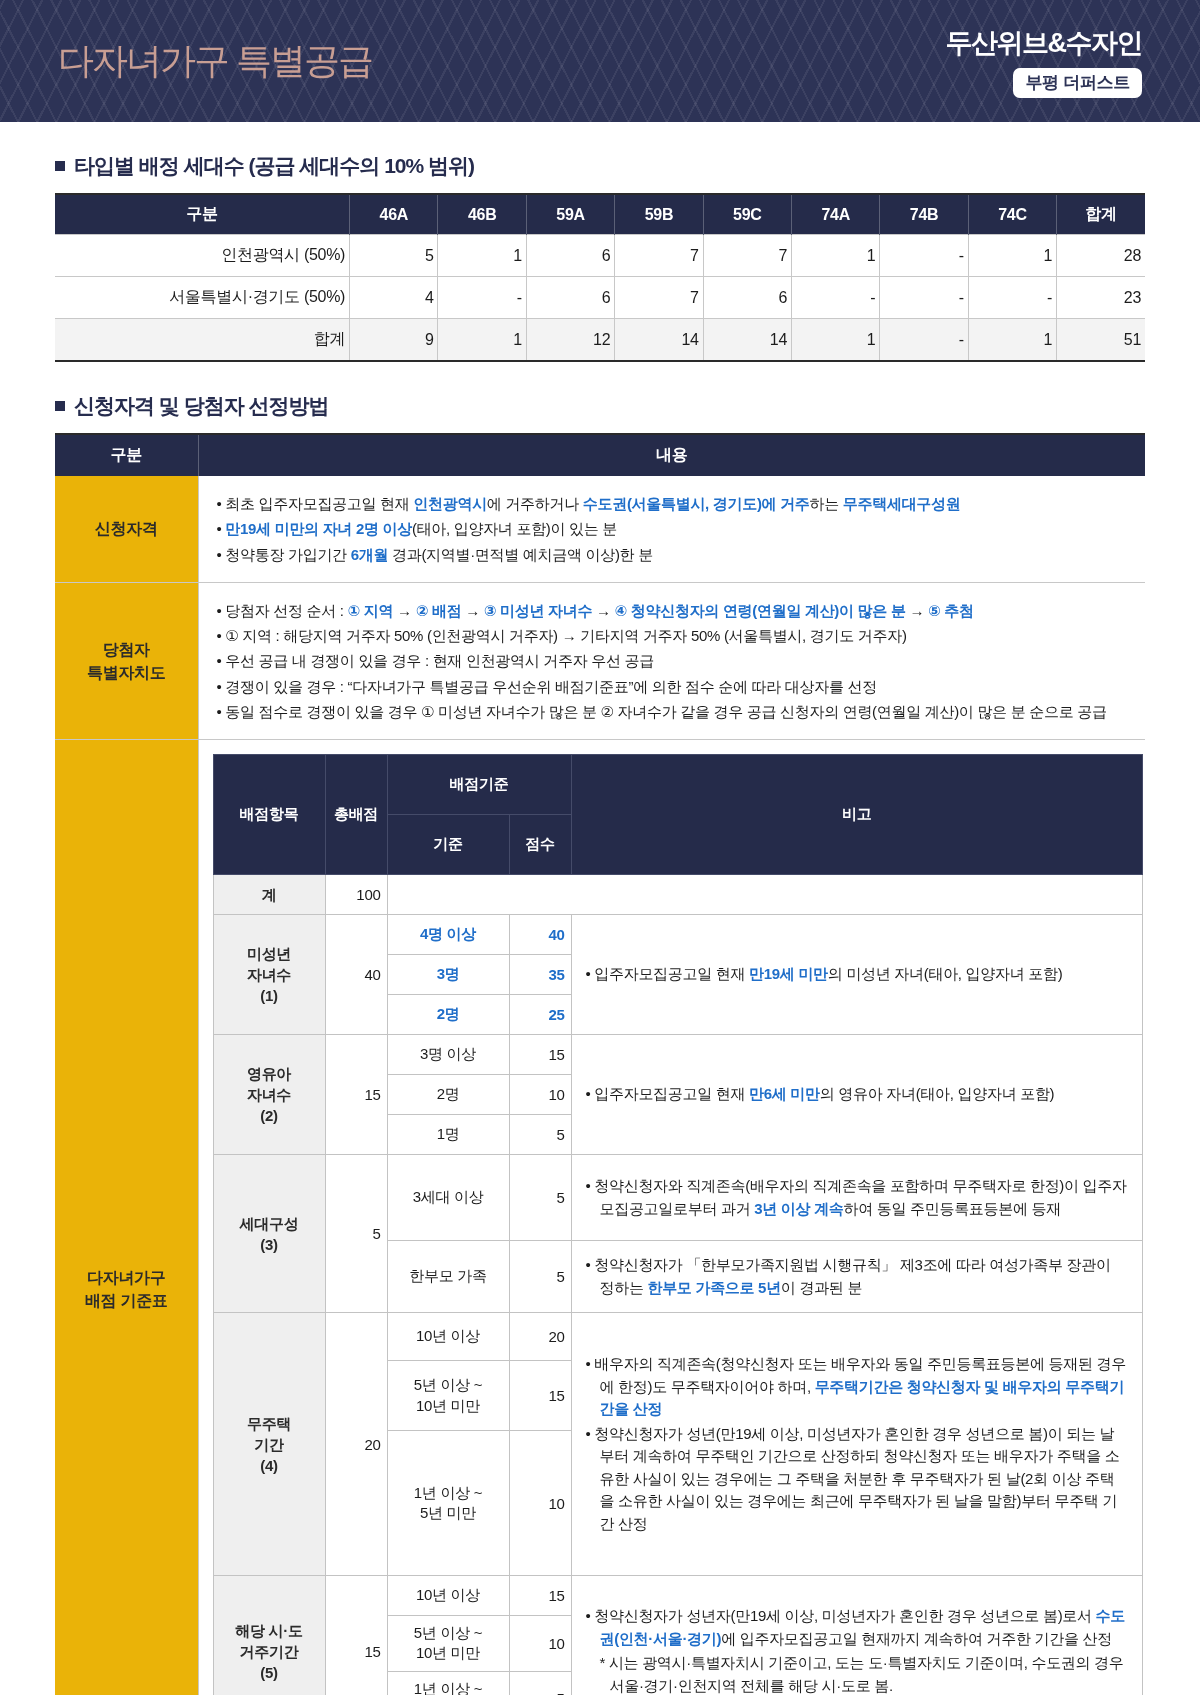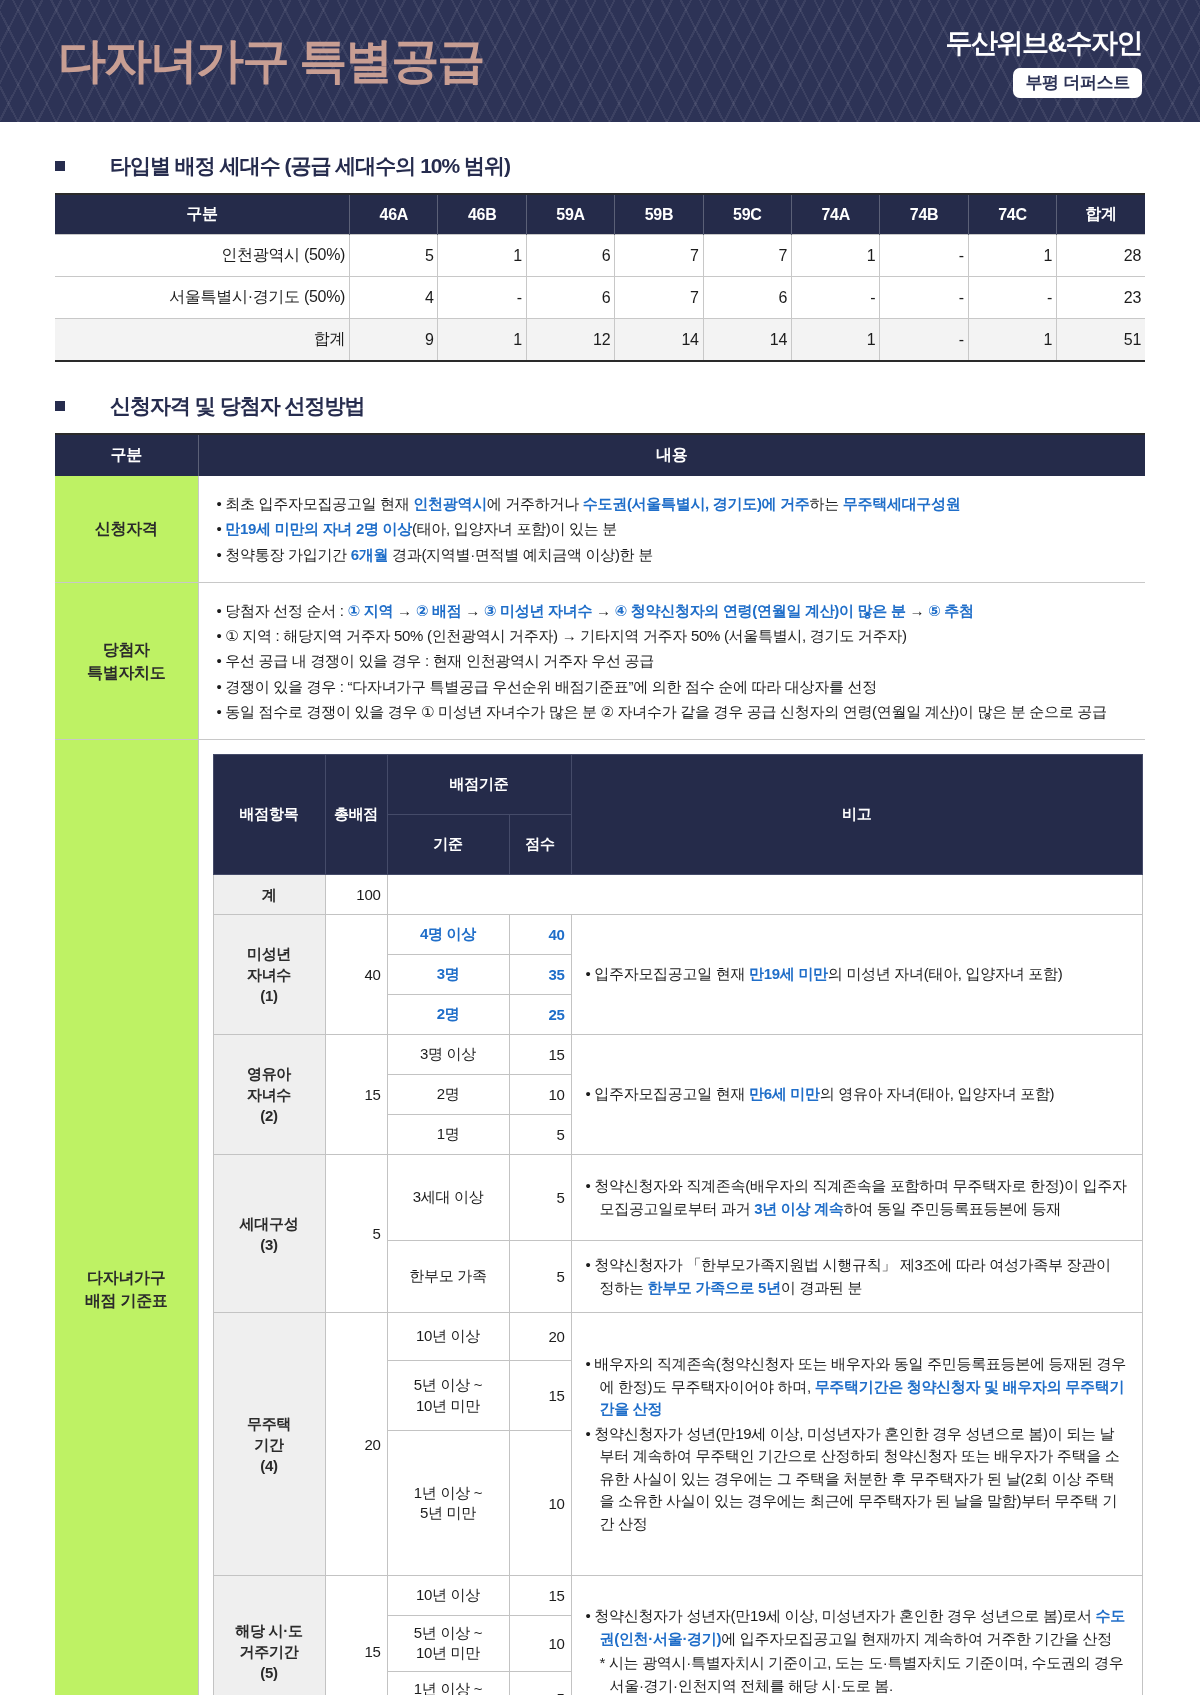--- a/index.html
+++ b/index.html
@@ -11,32 +11,32 @@
   }
   
   .hdr {
     height:122px; background-color:#2d3356;
     background-image:
       repeating-linear-gradient(63deg, transparent 0 15px, rgba(255,255,255,0.07) 15px 17px),
       repeating-linear-gradient(-63deg, transparent 0 15px, rgba(255,255,255,0.07) 15px 17px);
     display:flex; align-items:center; justify-content:space-between;
     padding:0 58px;
   }
-  .hdr-title { font-size:48px; font-weight:bold; color:#c89e93; letter-spacing:-2px; }
+  .hdr-title { font-size:36px; font-weight:normal; color:#c89e93; letter-spacing:-2px; }
   .brand-wrap { text-align:right; }
   .brand { color:#fff; font-size:27px; font-weight:bold; letter-spacing:-1.5px; }
   .badge {
     display:inline-block; margin-top:7px; background:#fff; color:#2d3356;
     font-size:17px; font-weight:bold; padding:3px 12px 4px; border-radius:7px;
   }
   
   .page { padding:0 55px; }
   .sec-title { display:flex; align-items:center; gap:9px; margin:30px 0 13px; }
   .sec-title .sq { width:10px; height:10px; background:#262c4e; flex:0 0 auto; }
-  .sec-title .txt { font-size:21px; font-weight:bold; color:#262c4e; letter-spacing:-1px;margin-left:36px; }
+  .sec-title .txt { font-size:21px; font-weight:bold; color:#262c4e; letter-spacing:-1px; }
   table { border-collapse:collapse; width:100%; }
   
   .alloc { border-top:2px solid #2a2a2a; border-bottom:2px solid #2a2a2a; font-size:16px; }
   .alloc th {
     background:#252b4a; color:#fff; font-weight:bold; padding:9px 4px;
     border-right:1px solid rgba(255,255,255,0.25);
   }
   .alloc th:last-child { border-right:none; }
   .alloc td {
     text-align:right; padding:10px 4px; border:1px solid #c8c8c8; background:#fff;
@@ -46,21 +46,21 @@
   .alloc .col-label { width:27%; }
   .alloc .num-col { width:8.1%; }
   .alloc .total-row td { background:#f3f3f3; }
   
   .main { border-top:2px solid #2a2a2a; border-bottom:2px solid #2a2a2a; font-size:15px; }
   .main th.h-label, .main th.h-content {
     background:#252b4a; color:#fff; font-weight:bold; font-size:16px; padding:10px 6px;
   }
   .main th.h-label { width:143px; border-right:1px solid rgba(255,255,255,0.25); }
   .main td.rowlabel {
-    background:#bef264; font-weight:bold; font-size:16px; color:#2b2b2b;
+    background:#eab308; font-weight:bold; font-size:16px; color:#2b2b2b;
     text-align:center; vertical-align:middle; border-right:1px solid #c8c8c8;
     width:143px; padding:8px 4px; line-height:1.45;
   }
   .main td.content { padding:14px 18px; vertical-align:middle; line-height:1.55; }
   .main tbody tr + tr > td { border-top:1px solid #c8c8c8; }
   .bullet { padding-left:14px; text-indent:-14px; margin:2px 0; }
   .bullet.sub { padding-left:24px; text-indent:-10px; }
   .c-b { color:#1f6ec9; font-weight:bold; }
   
   .score-wrap { padding:14px 2px 14px 14px; }

